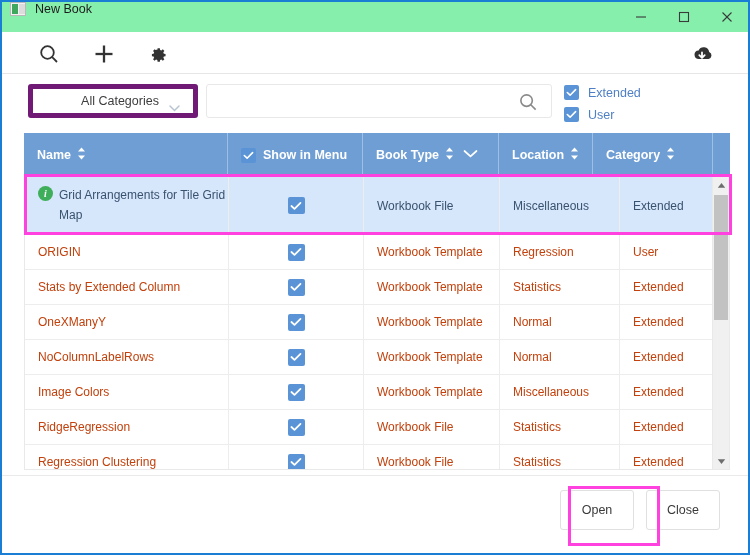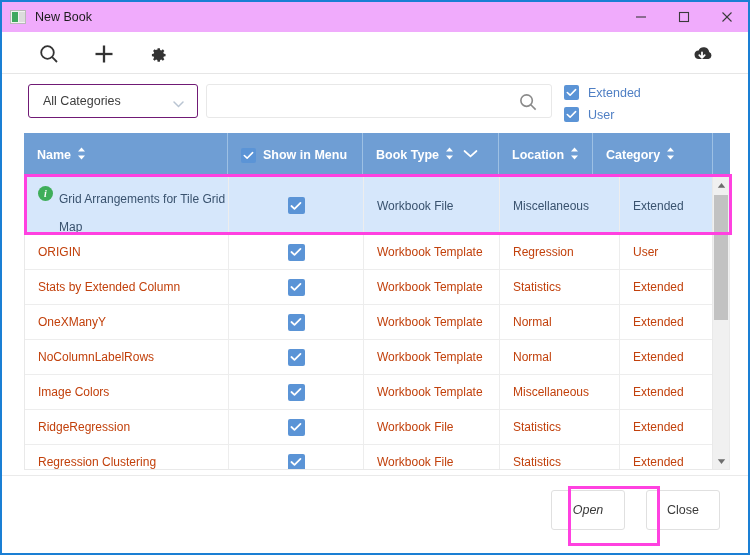--- a/index.html
+++ b/index.html
@@ -15,22 +15,22 @@
     background: #ffffff;
     border: 2px solid #1a7fd4;
     overflow: hidden;
   }
 
   
   #titlebar {
     position: relative;
     height: 30px;
     display: flex;
-    align-items: center;
-    background: #f0abfc;
+    align-items: flex-start;
+    background: #86efac;
   }
   .app-icon {
     width: 16px; height: 14px;
     margin-left: 8px;
     position: relative;
     background: #f2f2f2;
     border: 1px solid #b8b8b8;
   }
   .app-icon::before {
     content: "";
@@ -86,25 +86,26 @@
   
   #filterbar {
     position: relative;
     height: 54px;
     background: #ffffff;
   }
   #category-select {
     position: absolute;
     left: 26px; top: 10px;
     width: 170px; height: 34px;
-    border: 1px solid #701a75;
+    border: 5px solid #701a75;
     border-radius: 3px;
     background: #fff;
     display: flex; align-items: center;
     cursor: default;
+    justify-content: center;
   }
   #category-label {
     margin-left: 14px;
     font-size: 12.5px;
     color: #3d3d3d;
   }
   #category-chevron {
     position: absolute;
     right: 12px; top: 11px;
   }
@@ -228,21 +229,21 @@
     color: #fff;
     font-size: 10px;
     font-weight: bold;
     font-style: italic;
     display: flex; align-items: center; justify-content: center;
     margin-right: 6px;
     flex: none;
     margin-top: 1px;
     font-family: "Liberation Serif", serif;
   }
-  .name-text { line-height: 28px; }
+  .name-text { line-height: 20px; }
   .cb-cell {
     width: 17px; height: 17px;
     background: #5b94d6;
     border-radius: 2px;
     display: flex; align-items: center; justify-content: center;
   }
 
   
   #scrollbar {
     position: absolute;
@@ -289,21 +290,21 @@
     position: absolute;
     width: 74px; height: 40px;
     border: 1px solid #e0e0e0;
     border-radius: 3px;
     background: #ffffff;
     font-family: "Liberation Sans", sans-serif;
     font-size: 12.5px;
     color: #3a3a3a;
     cursor: default;
   }
-  #btn-open { right: 123px; top: 14px; font-style: italic; }
+  #btn-open { right: 114px; top: 14px; }
   #btn-close { right: 28px; top: 14px; }
 </style>
 </head>
 <body>
 
 <div id="window">
 
   <div id="titlebar">
     <div class="app-icon"></div>
     <div id="title-text">New Book</div>

